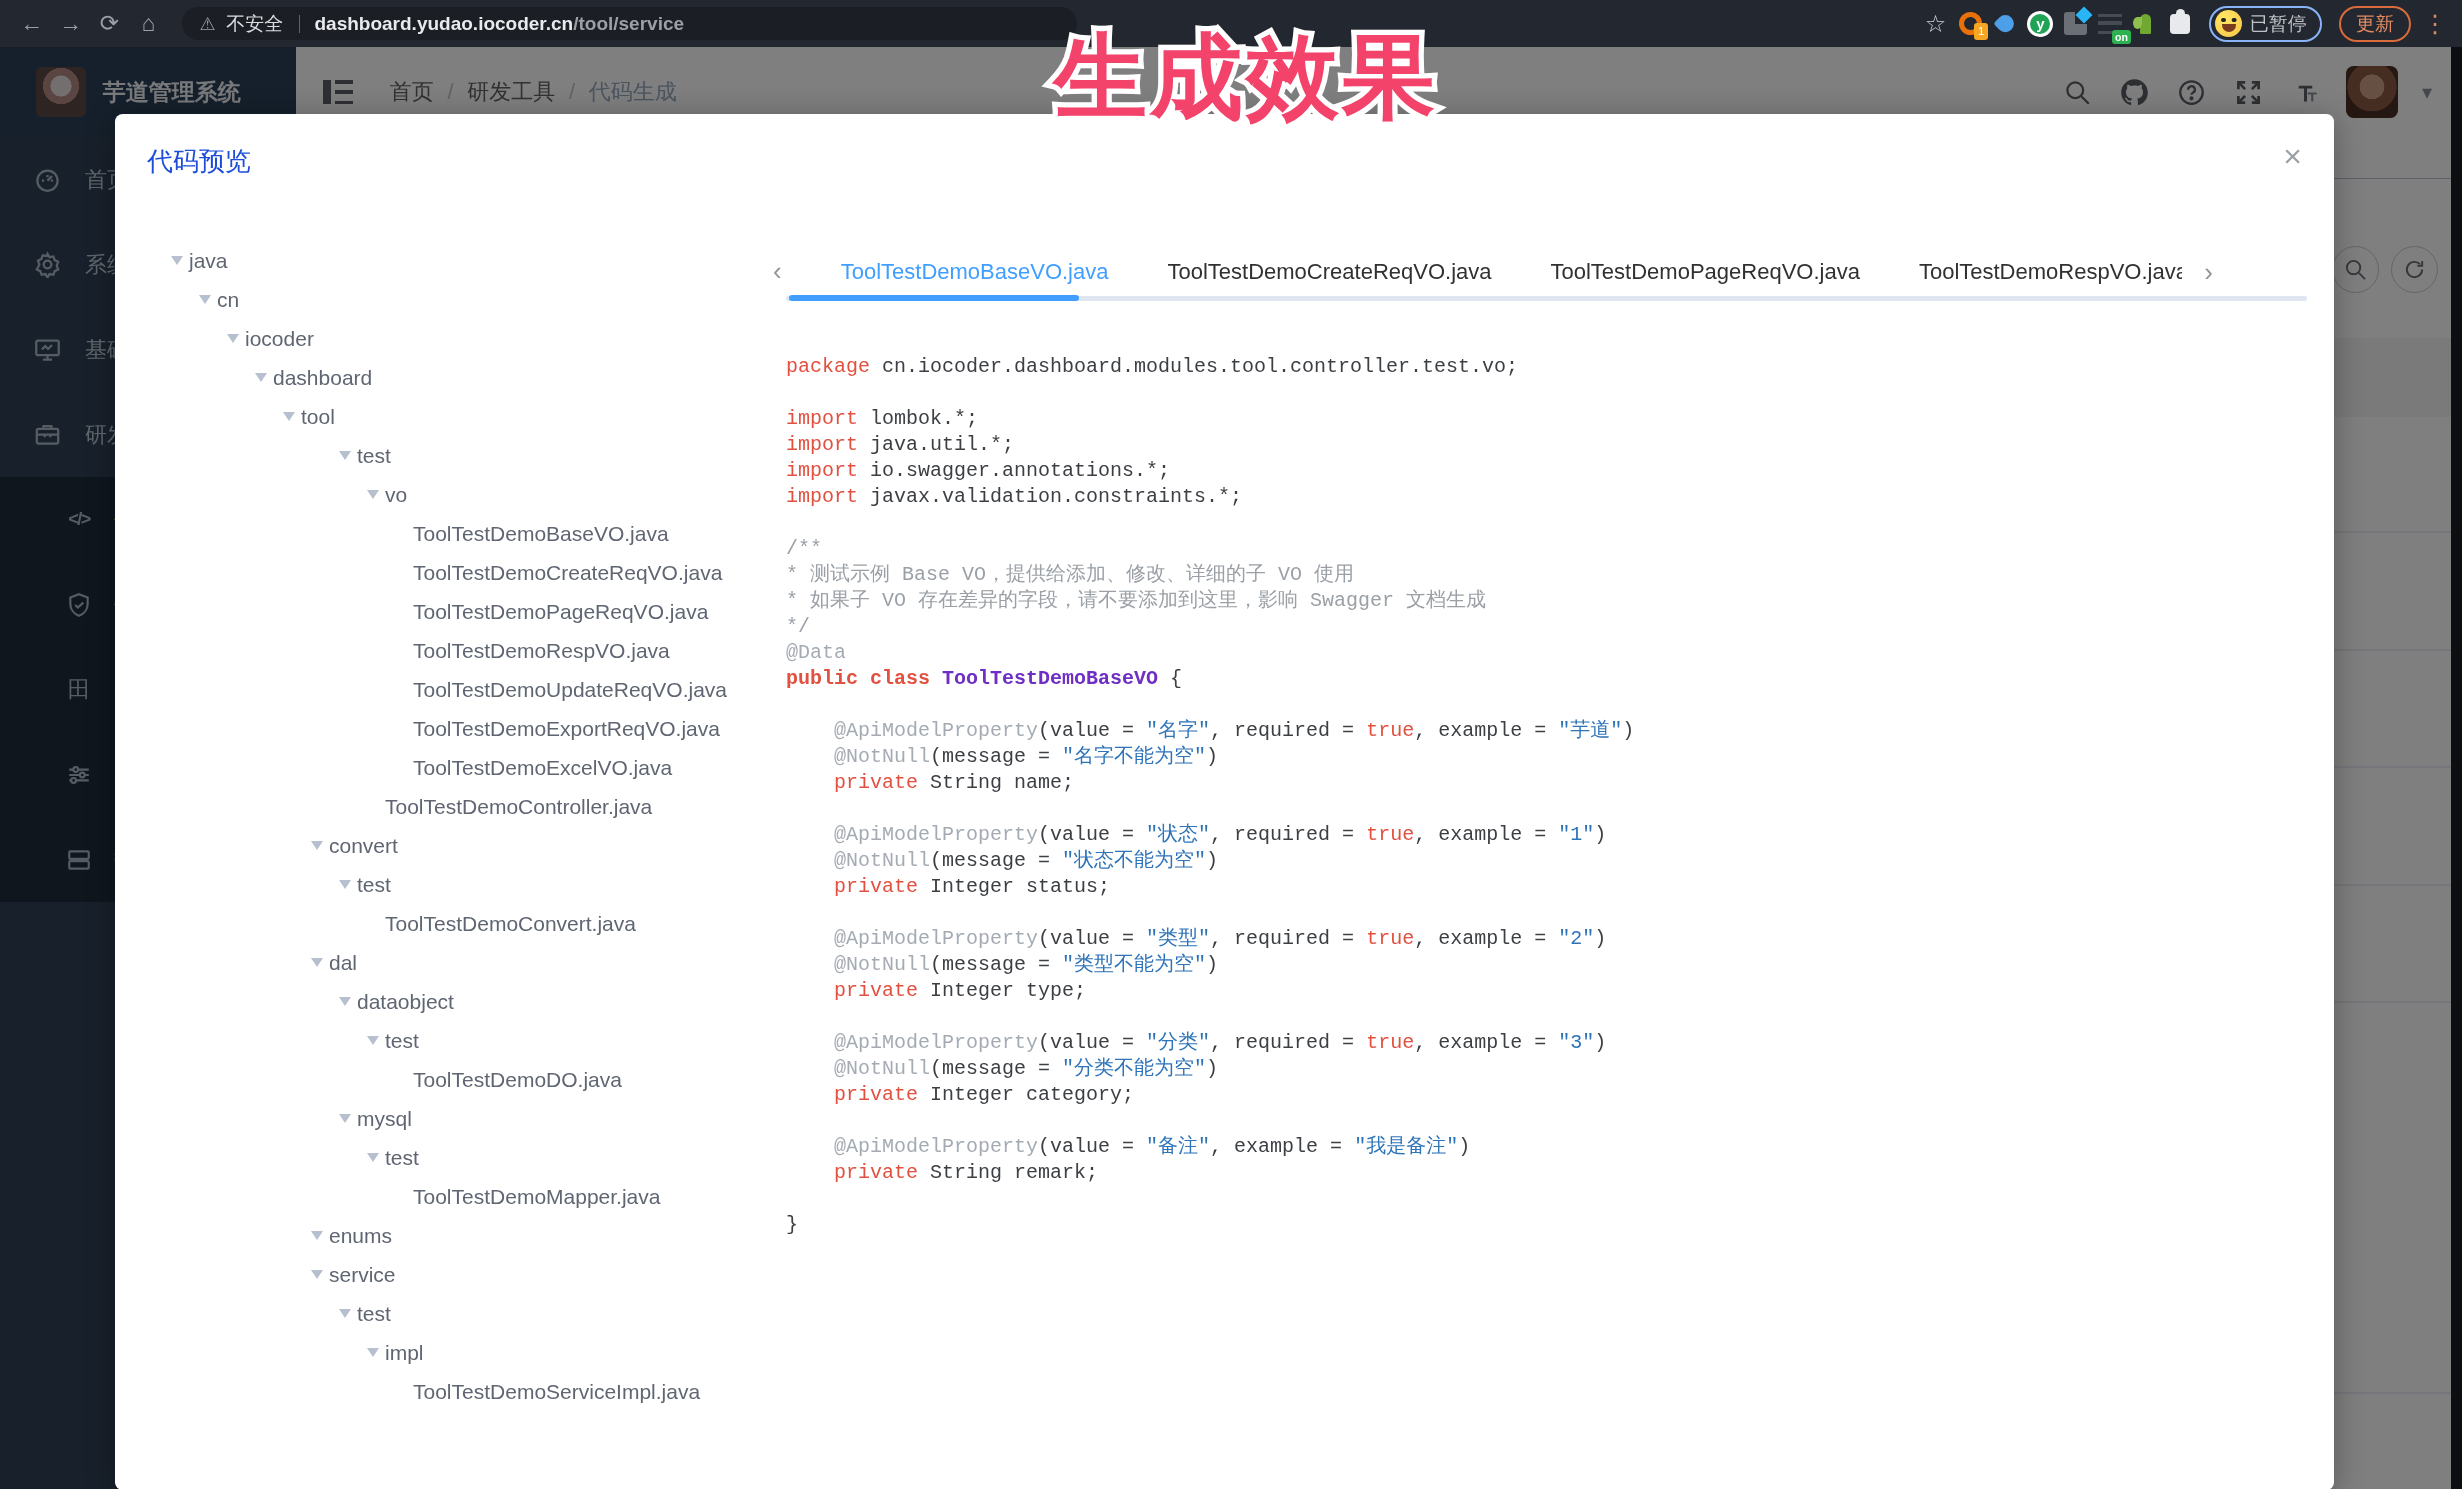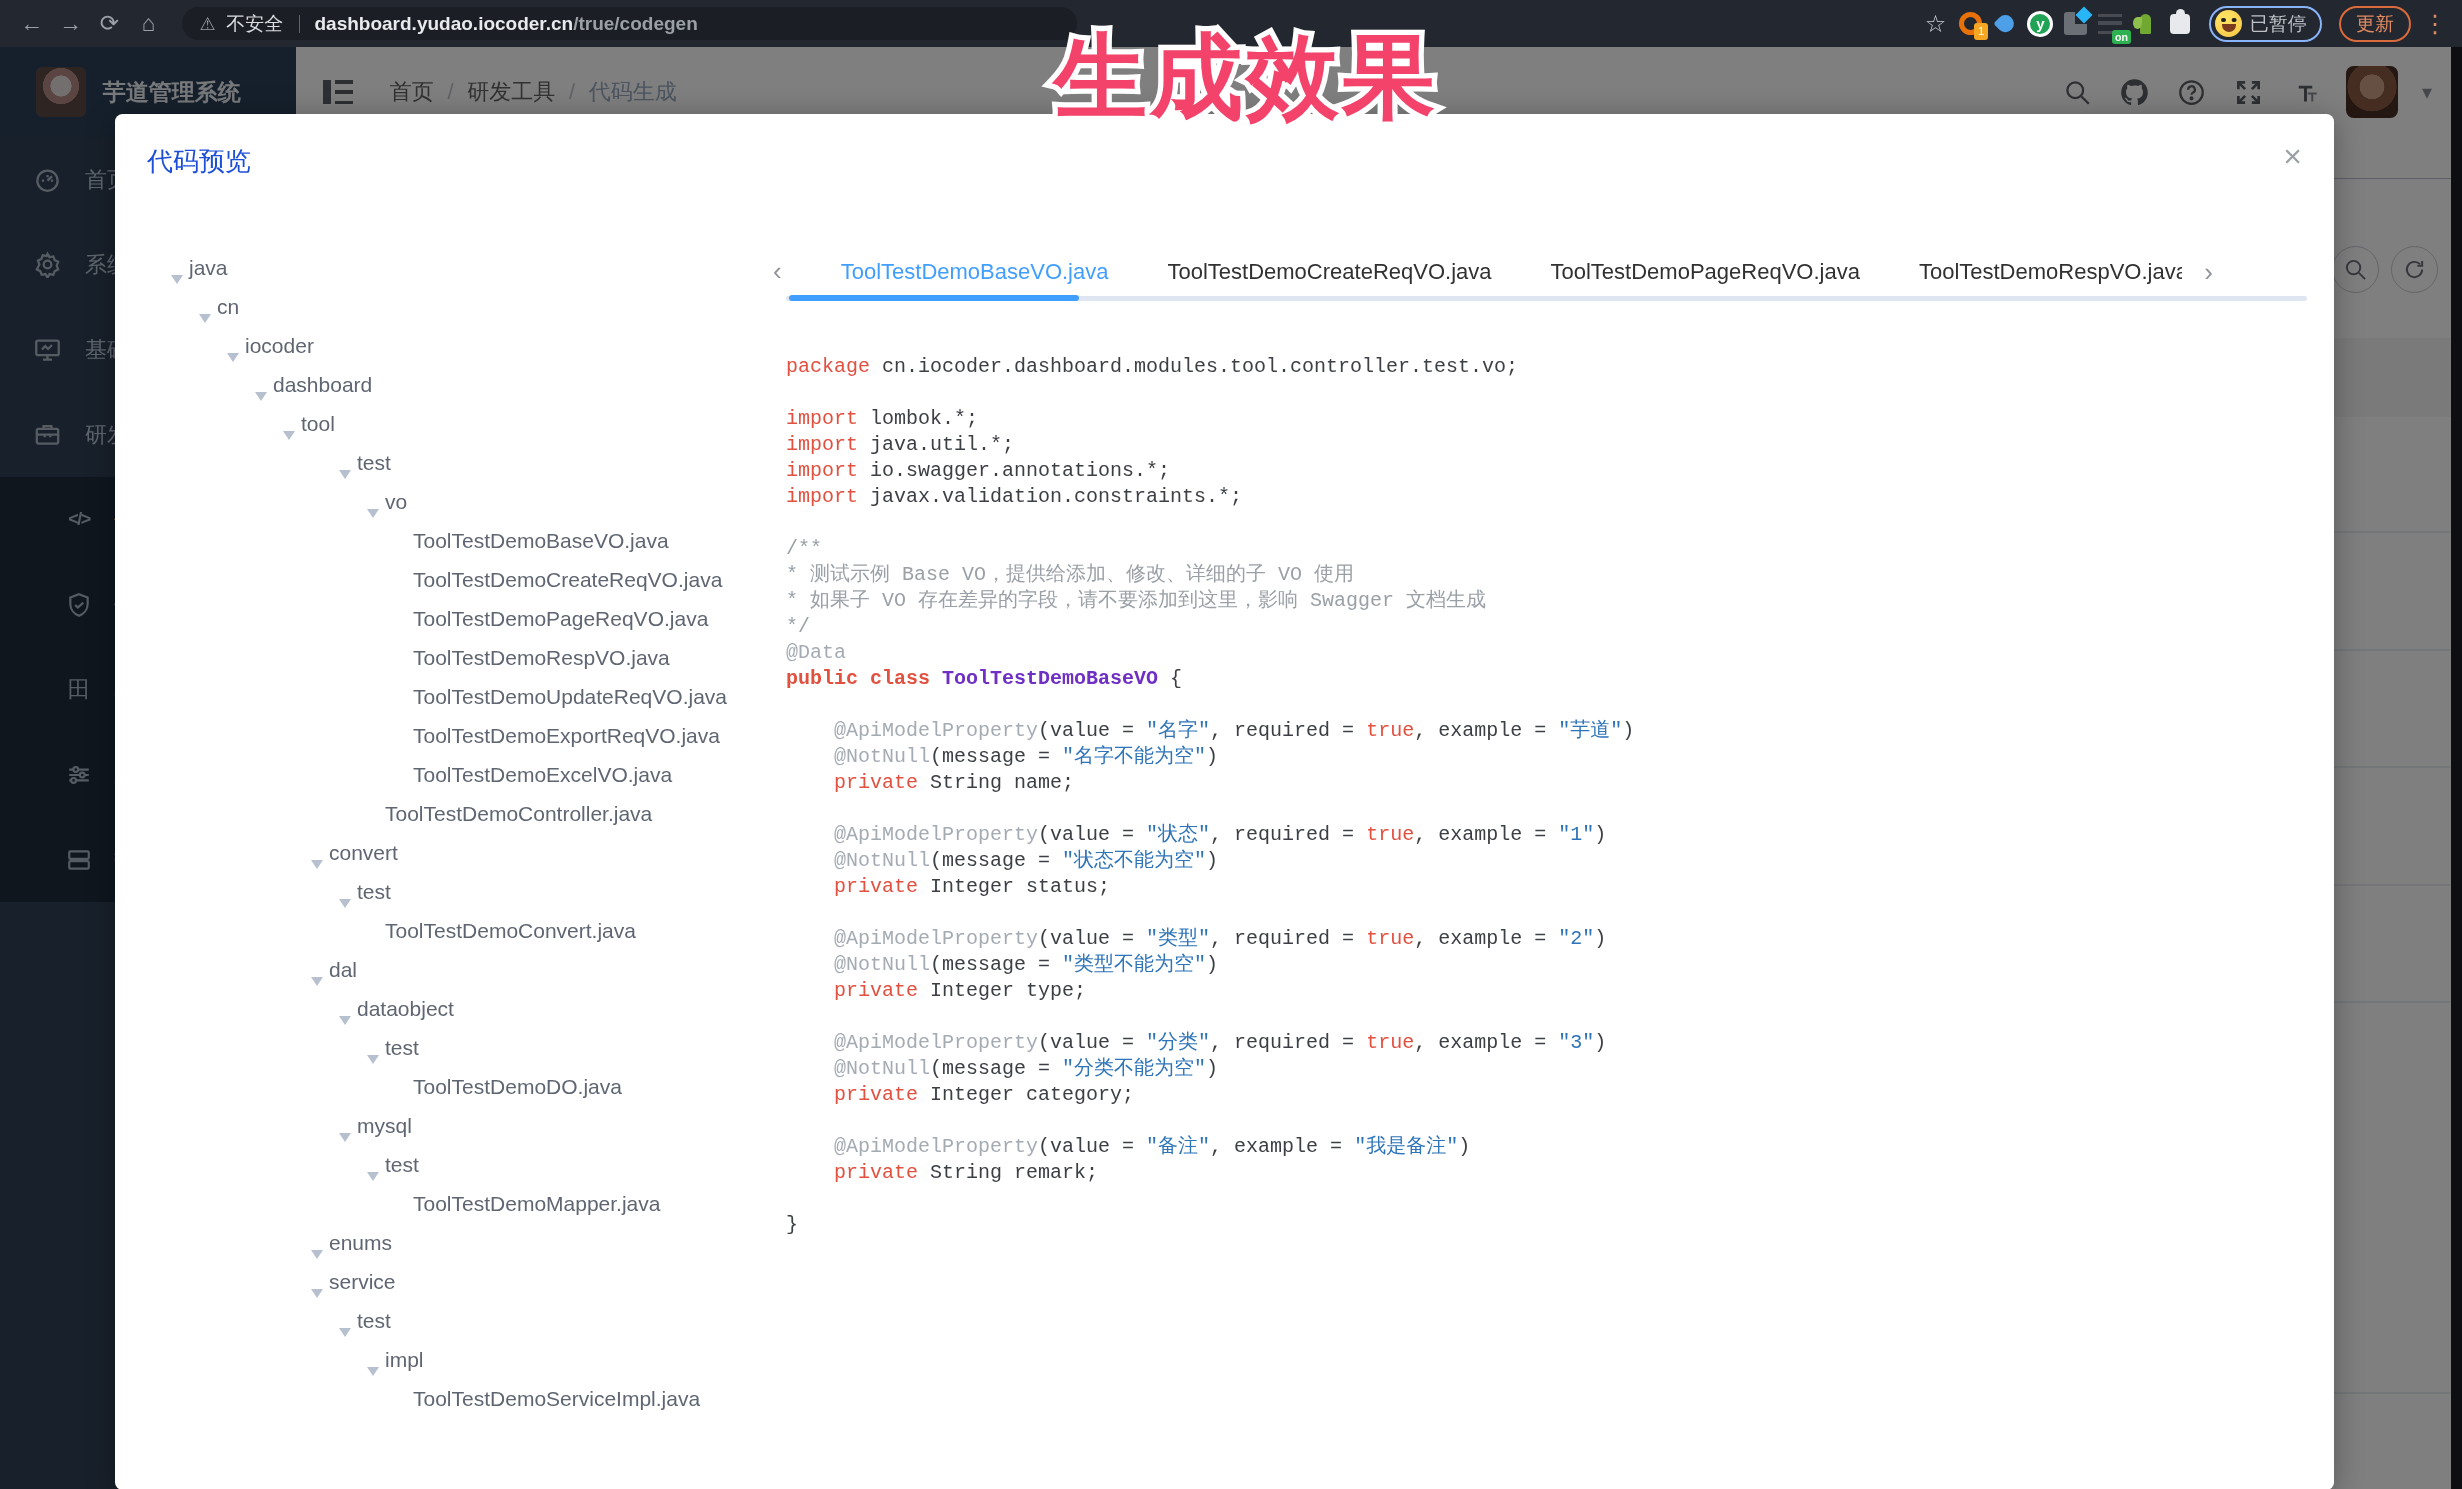--- a/index.html
+++ b/index.html
@@ -112,21 +112,21 @@
   .right-strip{position:absolute;right:0;top:47px;width:10.6px;height:1443px;background:#0c0e12;z-index:30;}
 
   
   .modal{position:absolute;left:115px;top:114px;width:2219px;height:1376px;background:#fff;
     border-radius:7.6px;box-shadow:0 4.6px 30px rgba(0,0,0,.3);z-index:20;overflow:hidden;}
   .modal-title{position:absolute;left:32px;top:30px;font-size:26px;color:#1d4ed8;}
   .modal-close{position:absolute;right:32px;top:26px;font-size:32px;color:#9aa0a6;line-height:1;}
 
   .tree{position:absolute;left:30px;top:127px;width:637px;bottom:0;overflow:hidden;
     font-size:21px;color:#5f6672;}
-  .tree-row{height:39px;display:flex;align-items:flex-end;padding-left:calc(24px + var(--d)*28px);
+  .tree-row{height:39px;display:flex;align-items:center;padding-left:calc(24px + var(--d)*28px);
     white-space:nowrap;}
   .caret{width:20px;flex:0 0 20px;display:inline-block;position:relative;}
   .caret::before{content:"";position:absolute;left:1.5px;top:-4.6px;
     border-left:6.8px solid transparent;border-right:6.8px solid transparent;border-top:9px solid #b7c0cf;}
   .caret.hidden::before{display:none;}
 
   .tabs-row{position:absolute;left:658px;top:140px;right:152px;height:35px;display:flex;
     align-items:center;font-size:22px;color:#303133;white-space:nowrap;overflow:hidden;}
   .tab{margin-left:59px;}
   .tab:first-of-type{margin-left:21px;}
@@ -159,21 +159,21 @@
 
 <div class="browser-bar">
   <span class="nav-ic">←</span>
   <span class="nav-ic">→</span>
   <span class="nav-ic">⟳</span>
   <span class="nav-ic">⌂</span>
   <div class="address-bar">
     <span class="addr-warn">⚠</span>
     <span class="addr-sec">不安全</span>
     <span class="addr-div"></span>
-    <span><span class="addr-host">dashboard.yudao.iocoder.cn</span><span class="addr-path">/true/codegen</span></span>
+    <span><span class="addr-host">dashboard.yudao.iocoder.cn</span><span class="addr-path">/tool/service</span></span>
   </div>
   <div class="bar-spacer"></div>
   <span class="ext-ic star-ic">☆</span>
   <span class="ext-ic">
       <span class="ext-orange"></span>
       <span class="ext-badge">1</span>
     </span>
   <span class="ext-ic">
       <span class="ext-drop"></span>
     </span>

